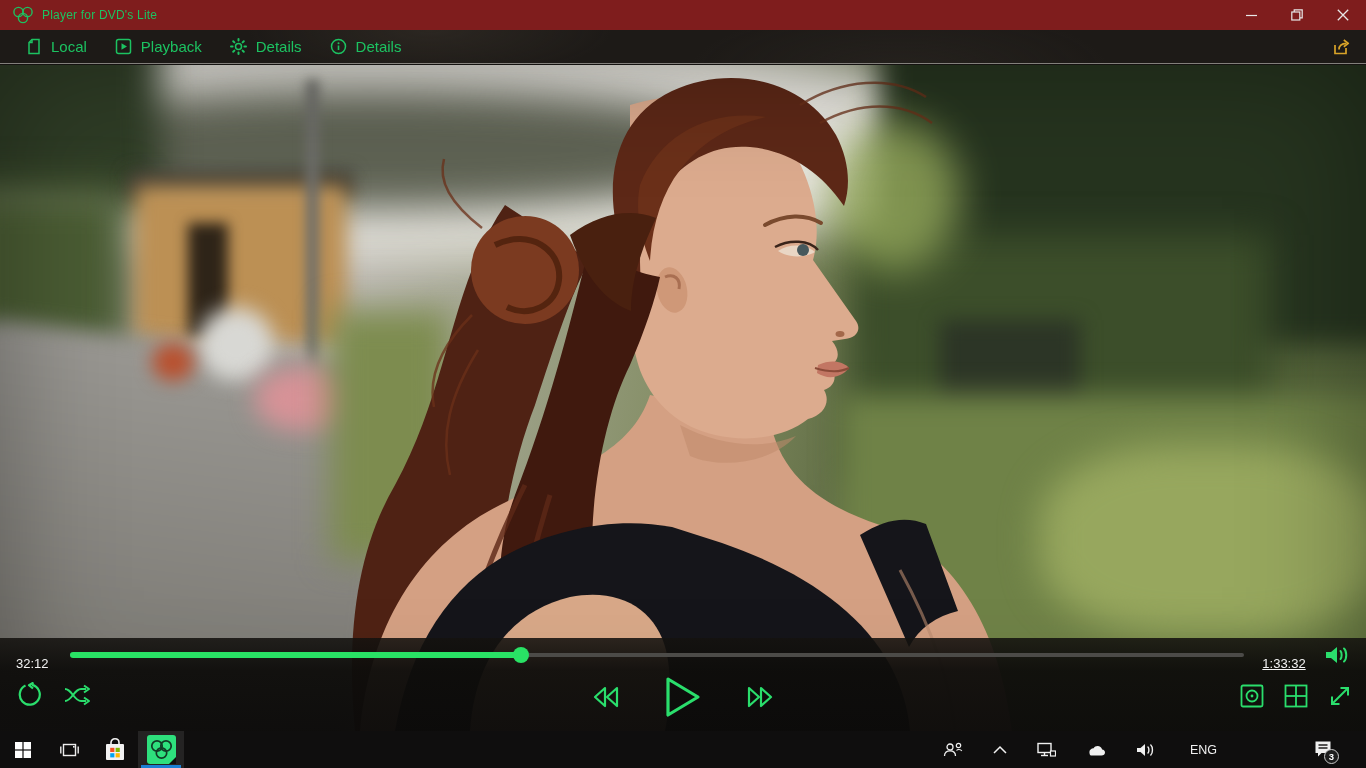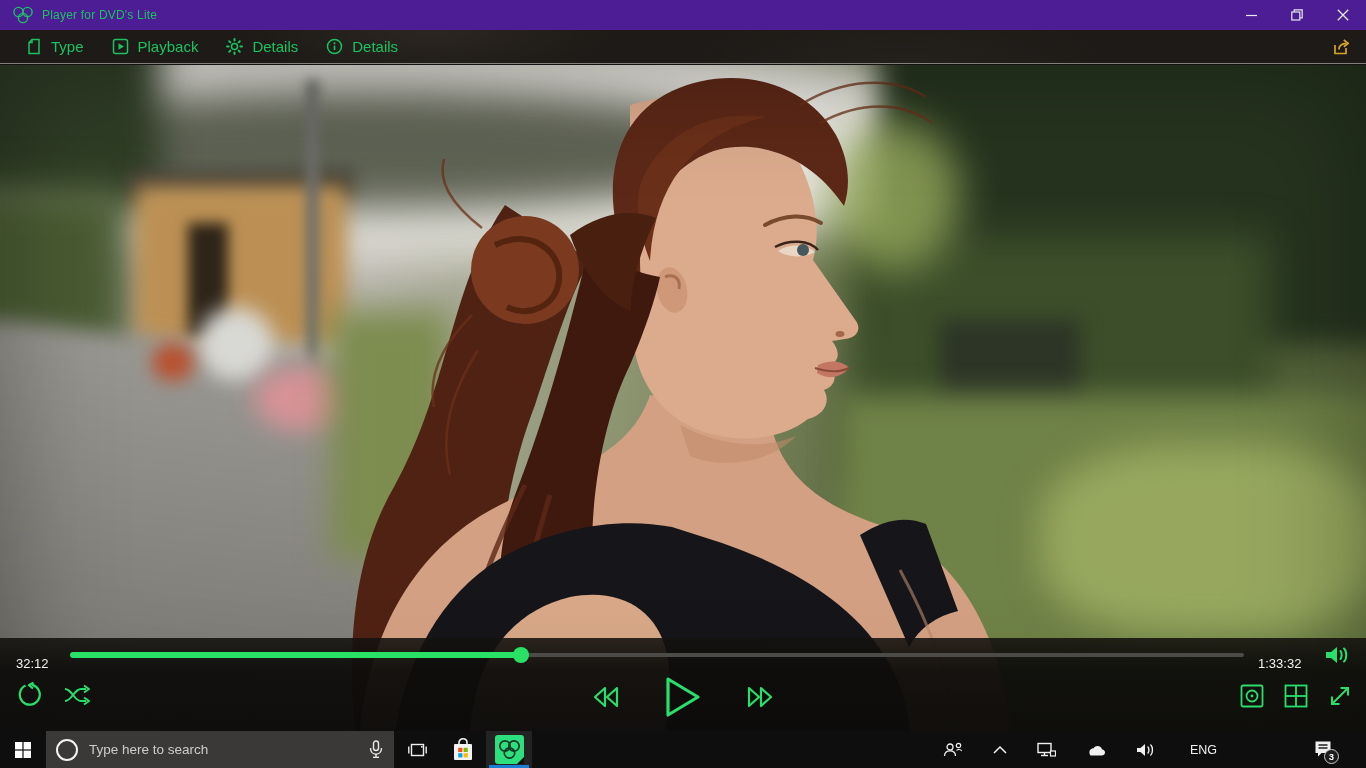--- a/index.html
+++ b/index.html
@@ -1,21 +1,21 @@
 <!DOCTYPE html>
 <html style="--accent: #1cc261; --icon-green: #2ade6c; --progress: #29e265; --gold: #d8a328; --underline: #1a7fd4;"><head>
 <meta charset="utf-8">
 <style>
   * { margin:0; padding:0; box-sizing:border-box; }
   html,body { width:1366px; height:768px; overflow:hidden; background:#000;
     font-family:"Liberation Sans", sans-serif; cursor:default; user-select:none; }
   .app { position:relative; width:1366px; height:768px; background:#141210; }
 
   
-  .titlebar { position:relative; height:30px; background:#4c1d95; display:flex; align-items:center; }
+  .titlebar { position:relative; height:30px; background:#7f1d1d; display:flex; align-items:center; }
   .app-logo { margin-left:12px; width:22px; height:20px; color:var(--accent); }
   .app-title { margin-left:8px; font-size:12px; color:var(--accent); letter-spacing:.2px; }
   .caption-buttons { position:absolute; right:0; top:0; height:30px; display:flex; }
   .cap-btn { width:46px; height:30px; display:flex; align-items:center; justify-content:center; color:#e8e8e8; }
 
   
   .menubar { position:relative; height:34px; background:
       radial-gradient(ellipse 260px 70px at 430px 0px, rgba(70,62,52,.35), transparent 70%),
       radial-gradient(ellipse 300px 90px at 900px 40px, rgba(55,50,44,.3), transparent 70%),
       #1d1a17;
@@ -33,21 +33,21 @@
       background:linear-gradient(100deg,#9a9890 0%,#b7b4ac 26%,#7f8a5e 52%,#44522f 72%,#5a6a3e 100%); }
   .blob { position:absolute; filter:blur(14px); }
   .vignette { position:absolute; inset:0; box-shadow:inset 0 0 120px rgba(0,0,0,.35); pointer-events:none; }
   .woman-svg { position:absolute; left:300px; top:0; width:760px; height:666px; }
 
   
   .controls { position:absolute; left:0; right:0; bottom:0; height:93px;
       background:linear-gradient(to bottom, rgba(20,18,15,.88), rgba(14,13,11,.96) 35%, rgba(12,11,10,.97)); }
   .seek-row { display:flex; align-items:center; height:34px; padding:0 16px; }
   .time-label { color:#f2f2f2; font-size:13px; min-width:40px;margin-top:16px; }
-  .time-label.right { text-align:left; min-width:52px; }
+  .time-label.right { text-align:center; min-width:52px;text-decoration:underline; }
   .progress { position:relative; flex:1; height:14px; margin:0 14px; }
   .progress-track { position:absolute; top:5px; left:0; right:0; height:4px; background:#4c4b48; border-radius:2px; }
   .progress-fill { position:absolute; top:4px; left:0; height:6px; background:var(--progress); border-radius:3px; }
   .progress-thumb { position:absolute; top:7px; width:16px; height:16px; border-radius:50%;
       background:var(--progress); transform:translate(-50%,-50%); }
   .vol-btn { margin-left:14px; color:var(--icon-green); display:flex; }
   .btn-row { position:relative; height:59px; }
   .left-cluster { position:absolute; left:16px; top:10px; display:flex; gap:22px; align-items:center; color:var(--icon-green); }
   .center-cluster { position:absolute; left:50%; transform:translateX(-50%); top:2px; display:flex; gap:40px; align-items:center; color:var(--icon-green); }
   .right-cluster { position:absolute; right:14px; top:12px; display:flex; gap:20px; align-items:center; color:var(--icon-green); }
@@ -107,21 +107,21 @@
       </div>
     </div>
   </div>
 
   <div class="menubar">
     <div class="menu-item">
       <svg width="16" height="17" viewBox="0 0 16 17">
         <path d="M6 1.5 H13 V15.5 H3 V4.5 Z" fill="none" stroke="currentColor" stroke-width="1.5"></path>
         <path d="M6 1.5 V4.5 H3" fill="none" stroke="currentColor" stroke-width="1.5"></path>
       </svg>
-      <span>Type</span>
+      <span>Local</span>
     </div>
     <div class="menu-item">
       <svg width="17" height="17" viewBox="0 0 17 17">
         <rect x="1.5" y="1.5" width="14" height="14" rx="2" fill="none" stroke="currentColor" stroke-width="1.5"></rect>
         <path d="M6.5 5.2 L12 8.5 L6.5 11.8 Z" fill="currentColor"></path>
       </svg>
       <span>Playback</span>
     </div>
     <div class="menu-item">
       <svg width="17" height="17" viewBox="0 0 17 17">
@@ -311,32 +311,20 @@
 
   <div class="taskbar">
     <div class="start-btn">
       <svg width="16" height="16" viewBox="0 0 16 16">
         <rect x="0" y="0" width="7.4" height="7.4" fill="currentColor"></rect>
         <rect x="8.6" y="0" width="7.4" height="7.4" fill="currentColor"></rect>
         <rect x="0" y="8.6" width="7.4" height="7.4" fill="currentColor"></rect>
         <rect x="8.6" y="8.6" width="7.4" height="7.4" fill="currentColor"></rect>
       </svg>
     </div>
-    <div class="search-box">
-      <div class="cortana-ring"></div>
-      <input class="search-input" type="text" placeholder="Type here to search" style="">
-      <div class="search-mic">
-        <svg width="16" height="19" viewBox="0 0 16 19">
-          <rect x="5.5" y="1" width="5" height="9.5" rx="2.5" fill="none" stroke="currentColor" stroke-width="1.4"></rect>
-          <path d="M2.5 8 C2.5 12 5 14.2 8 14.2 C11 14.2 13.5 12 13.5 8" fill="none" stroke="currentColor" stroke-width="1.4"></path>
-          <line x1="8" y1="14.2" x2="8" y2="17" stroke="currentColor" stroke-width="1.4"></line>
-          <line x1="5" y1="17.3" x2="11" y2="17.3" stroke="currentColor" stroke-width="1.4"></line>
-        </svg>
-      </div>
-    </div>
     <div class="task-btn">
       <svg width="19" height="16" viewBox="0 0 19 16">
         <rect x="3.5" y="2.5" width="12" height="11" fill="none" stroke="currentColor" stroke-width="1.4"></rect>
         <line x1="0.8" y1="4.5" x2="0.8" y2="11.5" stroke="currentColor" stroke-width="1.4"></line>
         <line x1="18.2" y1="4.5" x2="18.2" y2="11.5" stroke="currentColor" stroke-width="1.4"></line>
         <rect x="13" y="4" width="1.6" height="1.6" fill="currentColor"></rect>
       </svg>
     </div>
     <div class="task-btn">
       <svg width="22" height="24" viewBox="0 0 22 24">

